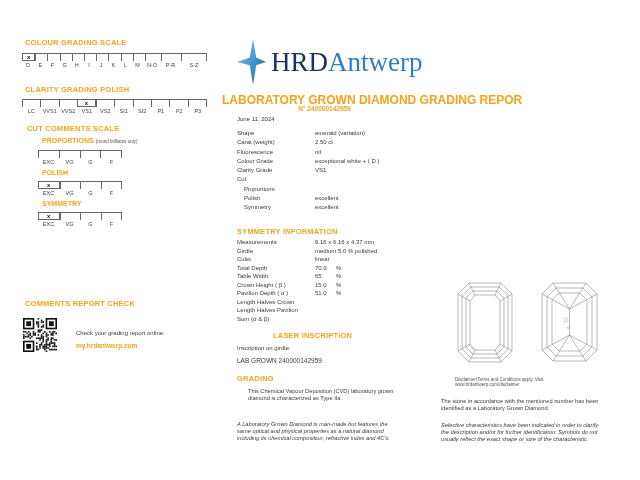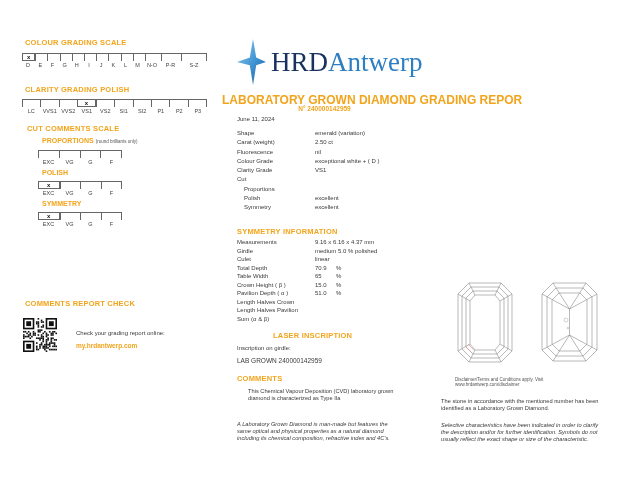--- a/index.html
+++ b/index.html
@@ -411,21 +411,21 @@
       <span class="lbl">Sum (α &amp; β)</span>
       <span class="val"></span>
       <span class="unit"></span>
     </div>
   </div>
 
 <div class="abs sec-title" style="left:237px;top:331px;margin-left:36px;">LASER INSCRIPTION</div>
 <div class="abs" style="left:237px;top:345px;font-size:6px;">Inscription on girdle:</div>
 <div class="abs" style="left:237px;top:357px;font-size:6.5px;">LAB GROWN 240000142959</div>
 
-<div class="abs sec-title" style="left:237px;top:374px;">COMMENTS</div>
+<div class="abs sec-title" style="left:237px;top:374px;">GRADING</div>
 <div class="abs fine" style="left:248px;top:388px;width:168px;">This Chemical Vapour Deposition (CVD) laboratory grown diamond is characterized as Type IIa</div>
 
 <div class="abs fineitalic" style="left:237px;top:421px;width:160px;">A Laboratory Grown Diamond is man-made but features the same optical and physical properties as a natural diamond including its chemical composition, refractive index and 4C's.</div>
 
 <svg class="abs" style="left:457px;top:282px;" width="56" height="81" viewBox="0 0 56 81">
   <g fill="none" stroke="#8a8a8a" stroke-width="0.6">
     <path d="M12,1 H44 L55,12 V69 L44,80 H12 L1,69 V12 Z"></path>
     <path d="M14,5 H42 L51,14 V67 L42,76 H14 L5,67 V14 Z"></path>
     <path d="M16,9 H40 L47,16 V65 L40,72 H16 L9,65 V16 Z"></path>
     <path d="M18,13 H38 L43,19 V62 L38,68 H18 L13,62 V19 Z"></path>

